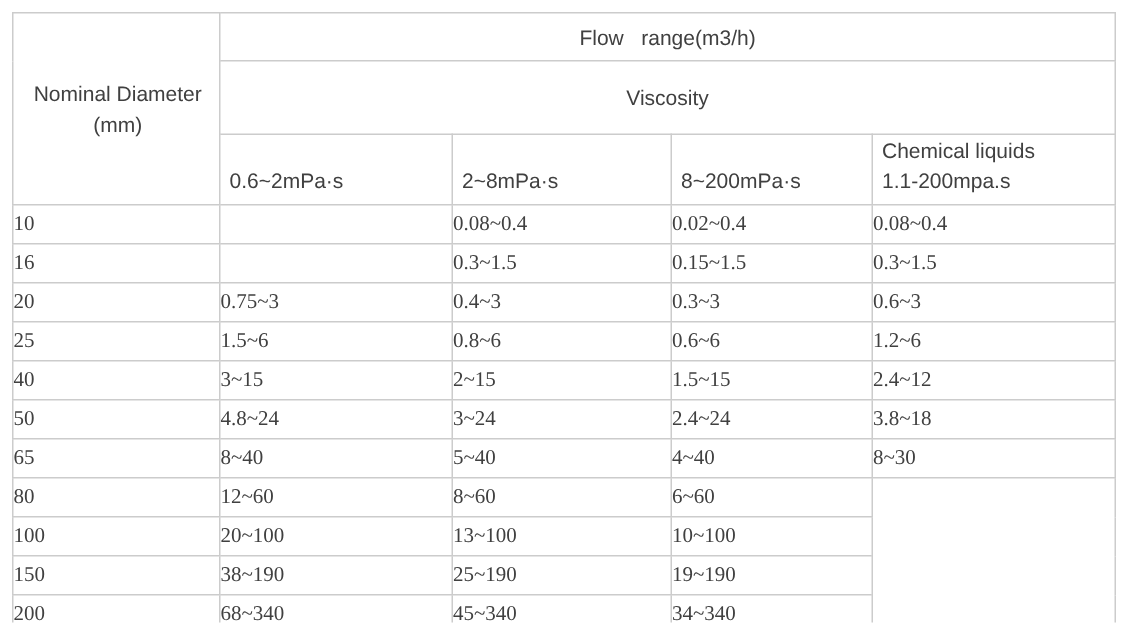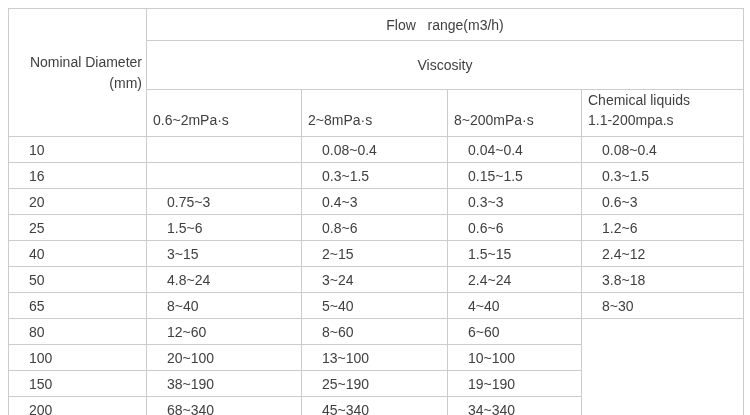--- a/index.html
+++ b/index.html
@@ -47,32 +47,33 @@
   
   th.h-col {
     height: 47px;
     text-align: left;
     vertical-align: bottom;
     padding: 0 4px 6px 6px;
     line-height: 20px;
   }
   
   th.h-diam {
-    text-align: right;
+    text-align: center;
     vertical-align: middle;
     padding: 0 4px 0 6px;
     line-height: 21px;
   }
   
   table.spec-table td {
     height: 26px;
     text-align: left;
     vertical-align: middle;
-    padding: 0 4px 0 20px;
+    padding: 0 4px 0 0;
     white-space: nowrap;
+    font-family: Liberation Serif, serif;
   }
 </style>
 </head>
 <body>
 
 <div class="table-wrap">
   <table class="spec-table">
     <colgroup>
       <col style="width:138px">
       <col style="width:155px">
@@ -99,21 +100,21 @@
           <div>Chemical liquids</div>
           <div>1.1-200mpa.s</div>
         </th>
       </tr>
     </thead>
     <tbody>
       <tr>
         <td>10</td>
         <td></td>
         <td>0.08~0.4</td>
-        <td>0.04~0.4</td>
+        <td>0.02~0.4</td>
         <td>0.08~0.4</td>
       </tr>
       <tr>
         <td>16</td>
         <td></td>
         <td>0.3~1.5</td>
         <td>0.15~1.5</td>
         <td>0.3~1.5</td>
       </tr>
       <tr>

